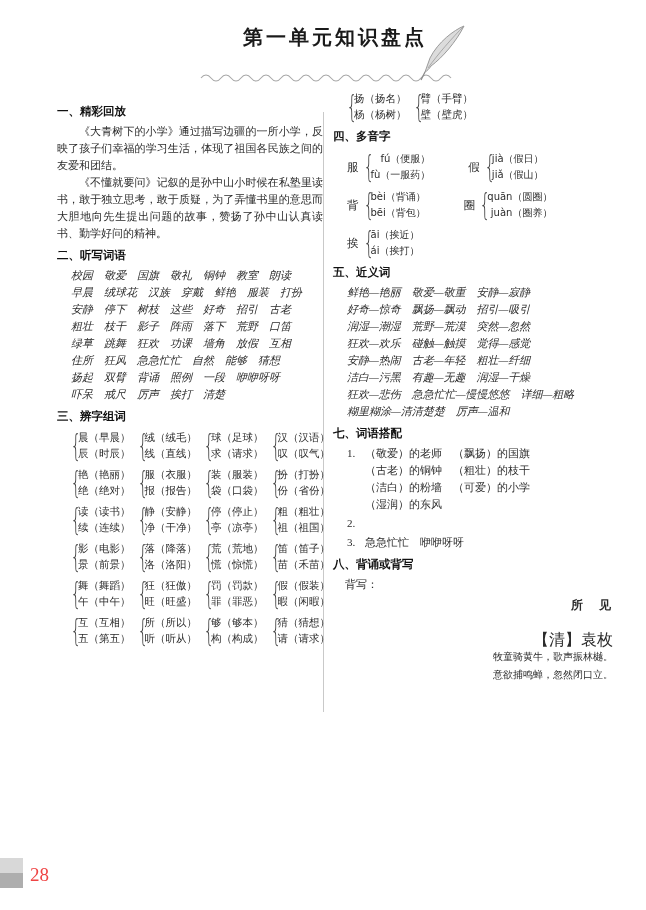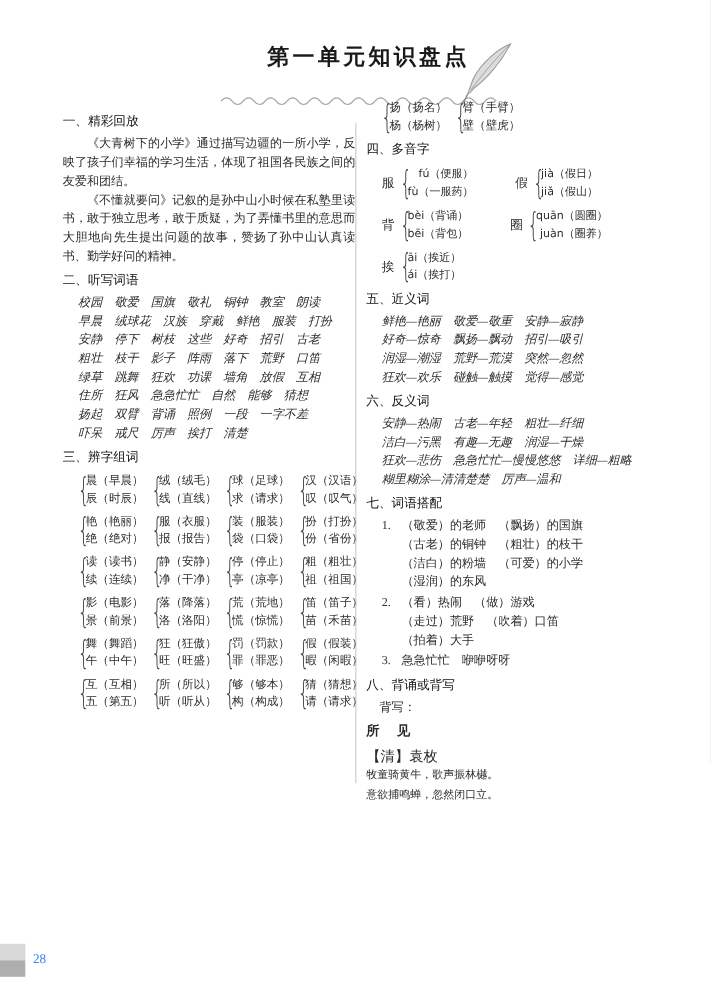--- a/index.html
+++ b/index.html
@@ -1,60 +1,60 @@
 <!DOCTYPE html>
 <html><head>
 <meta charset="utf-8">
 <style>
   html,body{margin:0;padding:0;background:#e8e8e8;}
   .page{position:relative;width:646px;height:910px;background:#ffffff;overflow:hidden;
         font-family:"Liberation Serif","DejaVu Serif",serif;color:#2b2b2b;}
   
-  .header{position:absolute;left:0;top:38px;width:100%;height:70px;}
+  .header{position:absolute;left:0;top:24px;width:100%;height:70px;}
   .title-wrap{position:absolute;left:205px;top:0;width:260px;text-align:center;}
   .page-title{margin:0;font-family:"Liberation Sans","DejaVu Sans",sans-serif;
               font-weight:700;font-size:20px;letter-spacing:3px;color:#1a1a1a;}
   .wavy{position:absolute;left:200px;top:48px;}
   .feather{position:absolute;left:420px;top:0px;}
   
   .divider{position:absolute;left:323px;top:112px;width:1px;height:600px;background:#c9c9c9;}
   .col{position:absolute;font-size:11px;line-height:17px;}
   .col-left{left:57px;top:98px;width:266px;}
   .col-right{left:333px;top:86px;width:280px;}
-  .sec-head{font-family:"Liberation Sans","DejaVu Sans",sans-serif;font-weight:400;
+  .sec-head{font-family:"Liberation Sans","DejaVu Sans",sans-serif;font-weight:700;
             font-size:11.5px;color:#111;margin:5px 0 3px 0;}
   .para{margin:0;text-indent:2em;text-align:justify;}
   .wline{margin-left:14px;white-space:nowrap;font-style:italic;}
   
   .bzz-row{display:flex;margin-left:12px;margin-top:5px;gap:5px;}
   .pair{display:flex;align-items:center;}
   .brace{font-family:"DejaVu Sans",sans-serif;font-weight:200;font-size:26px;
          color:#444;transform:scaleX(.65) scaleY(1.15);line-height:32px;width:9px;display:inline-block;}
   .pair-col{display:flex;flex-direction:column;text-align:right;}
   .pline{font-size:10.5px;line-height:16px;white-space:nowrap;}
   
   .dyz-row{display:flex;margin-left:14px;margin-top:6px;gap:38px;}
   .dyz-item{display:flex;align-items:center;}
   .dyz-char{font-size:11.5px;margin-right:3px;}
   .pinyin-line{font-family:"DejaVu Sans",sans-serif;font-size:10px;line-height:16px;white-space:nowrap;}
   
   .match-item{display:flex;margin-left:14px;margin-top:2px;}
   .match-num{width:18px;flex:0 0 auto;}
   .match-lines div{white-space:nowrap;}
   
-  .poem{text-align:left;margin-top:4px;}
+  .poem{text-align:right;margin-top:4px;}
   .poem-title{font-weight:700;font-size:12px;letter-spacing:2px;}
-  .poem-author{font-size:13px;margin-top:6px;}
+  .poem-author{font-size:16px;margin-top:17px;}
   .poem-line{font-size:10px;line-height:18px;}
   .bgw-label{margin-left:12px;}
   
   .corner-tab{position:absolute;left:0;top:858px;width:23px;height:30px;}
   .corner-tab .t1{height:15px;background:#d8d8d8;}
   .corner-tab .t2{height:15px;background:#aeaeae;}
-  .page-num{position:absolute;left:30px;top:864px;font-size:12px;color:#3b82f6;}
+  .page-num{position:absolute;left:30px;top:864px;font-size:19px;color:#ef4444;}
 </style>
 </head>
 <body>
 
 <div class="page">
 
   <div class="header">
     <div class="title-wrap">
       <h1 class="page-title">第一单元知识盘点</h1>
     </div>
@@ -78,21 +78,21 @@
       </div>
 
     <div class="sec-head">二、听写词语</div>
     <div>
         <div class="wline">校园　敬爱　国旗　敬礼　铜钟　教室　朗读</div>
         <div class="wline">早晨　绒球花　汉族　穿戴　鲜艳　服装　打扮</div>
         <div class="wline">安静　停下　树枝　这些　好奇　招引　古老</div>
         <div class="wline">粗壮　枝干　影子　阵雨　落下　荒野　口笛</div>
         <div class="wline">绿草　跳舞　狂欢　功课　墙角　放假　互相</div>
         <div class="wline">住所　狂风　急急忙忙　自然　能够　猜想</div>
-        <div class="wline">扬起　双臂　背诵　照例　一段　一字不差</div>
+        <div class="wline">扬起　双臂　背诵　照例　一段　咿咿呀呀</div>
         <div class="wline">吓呆　戒尺　厉声　挨打　清楚</div>
       </div>
 
     <div class="sec-head">三、辨字组词</div>
     <div>
         <div class="bzz-row">
           <span class="pair">
             <span class="brace">{</span>
             <span class="pair-col">
               <span class="pline">晨（早晨）</span>
@@ -345,46 +345,40 @@
       </div>
 
     <div class="sec-head">五、近义词</div>
     <div>
         <div class="wline">鲜艳—艳丽　敬爱—敬重　安静—寂静</div>
         <div class="wline">好奇—惊奇　飘扬—飘动　招引—吸引</div>
         <div class="wline">润湿—潮湿　荒野—荒漠　突然—忽然</div>
         <div class="wline">狂欢—欢乐　碰触—触摸　觉得—感觉</div>
       </div>
 
-    <div class="sec-head">六、反义词</div>
     <div>
         <div class="wline">安静—热闹　古老—年轻　粗壮—纤细</div>
         <div class="wline">洁白—污黑　有趣—无趣　润湿—干燥</div>
         <div class="wline">狂欢—悲伤　急急忙忙—慢慢悠悠　详细—粗略</div>
         <div class="wline">糊里糊涂—清清楚楚　厉声—温和</div>
       </div>
 
     <div class="sec-head">七、词语搭配</div>
     <div>
         <div class="match-item">
           <span class="match-num">1.</span>
           <div class="match-lines">
             <div>（敬爱）的老师　（飘扬）的国旗</div>
             <div>（古老）的铜钟　（粗壮）的枝干</div>
             <div>（洁白）的粉墙　（可爱）的小学</div>
             <div>（湿润）的东风</div>
           </div>
         </div>
         <div class="match-item">
           <span class="match-num">2.</span>
-          <div class="match-lines">
-            <div>（看）热闹　（做）游戏</div>
-            <div>（走过）荒野　（吹着）口笛</div>
-            <div>（拍着）大手</div>
-          </div>
         </div>
         <div class="match-item">
           <span class="match-num">3.</span>
           <div class="match-lines">
             <div>急急忙忙　咿咿呀呀</div>
           </div>
         </div>
       </div>
 
     <div class="sec-head">八、背诵或背写</div>

